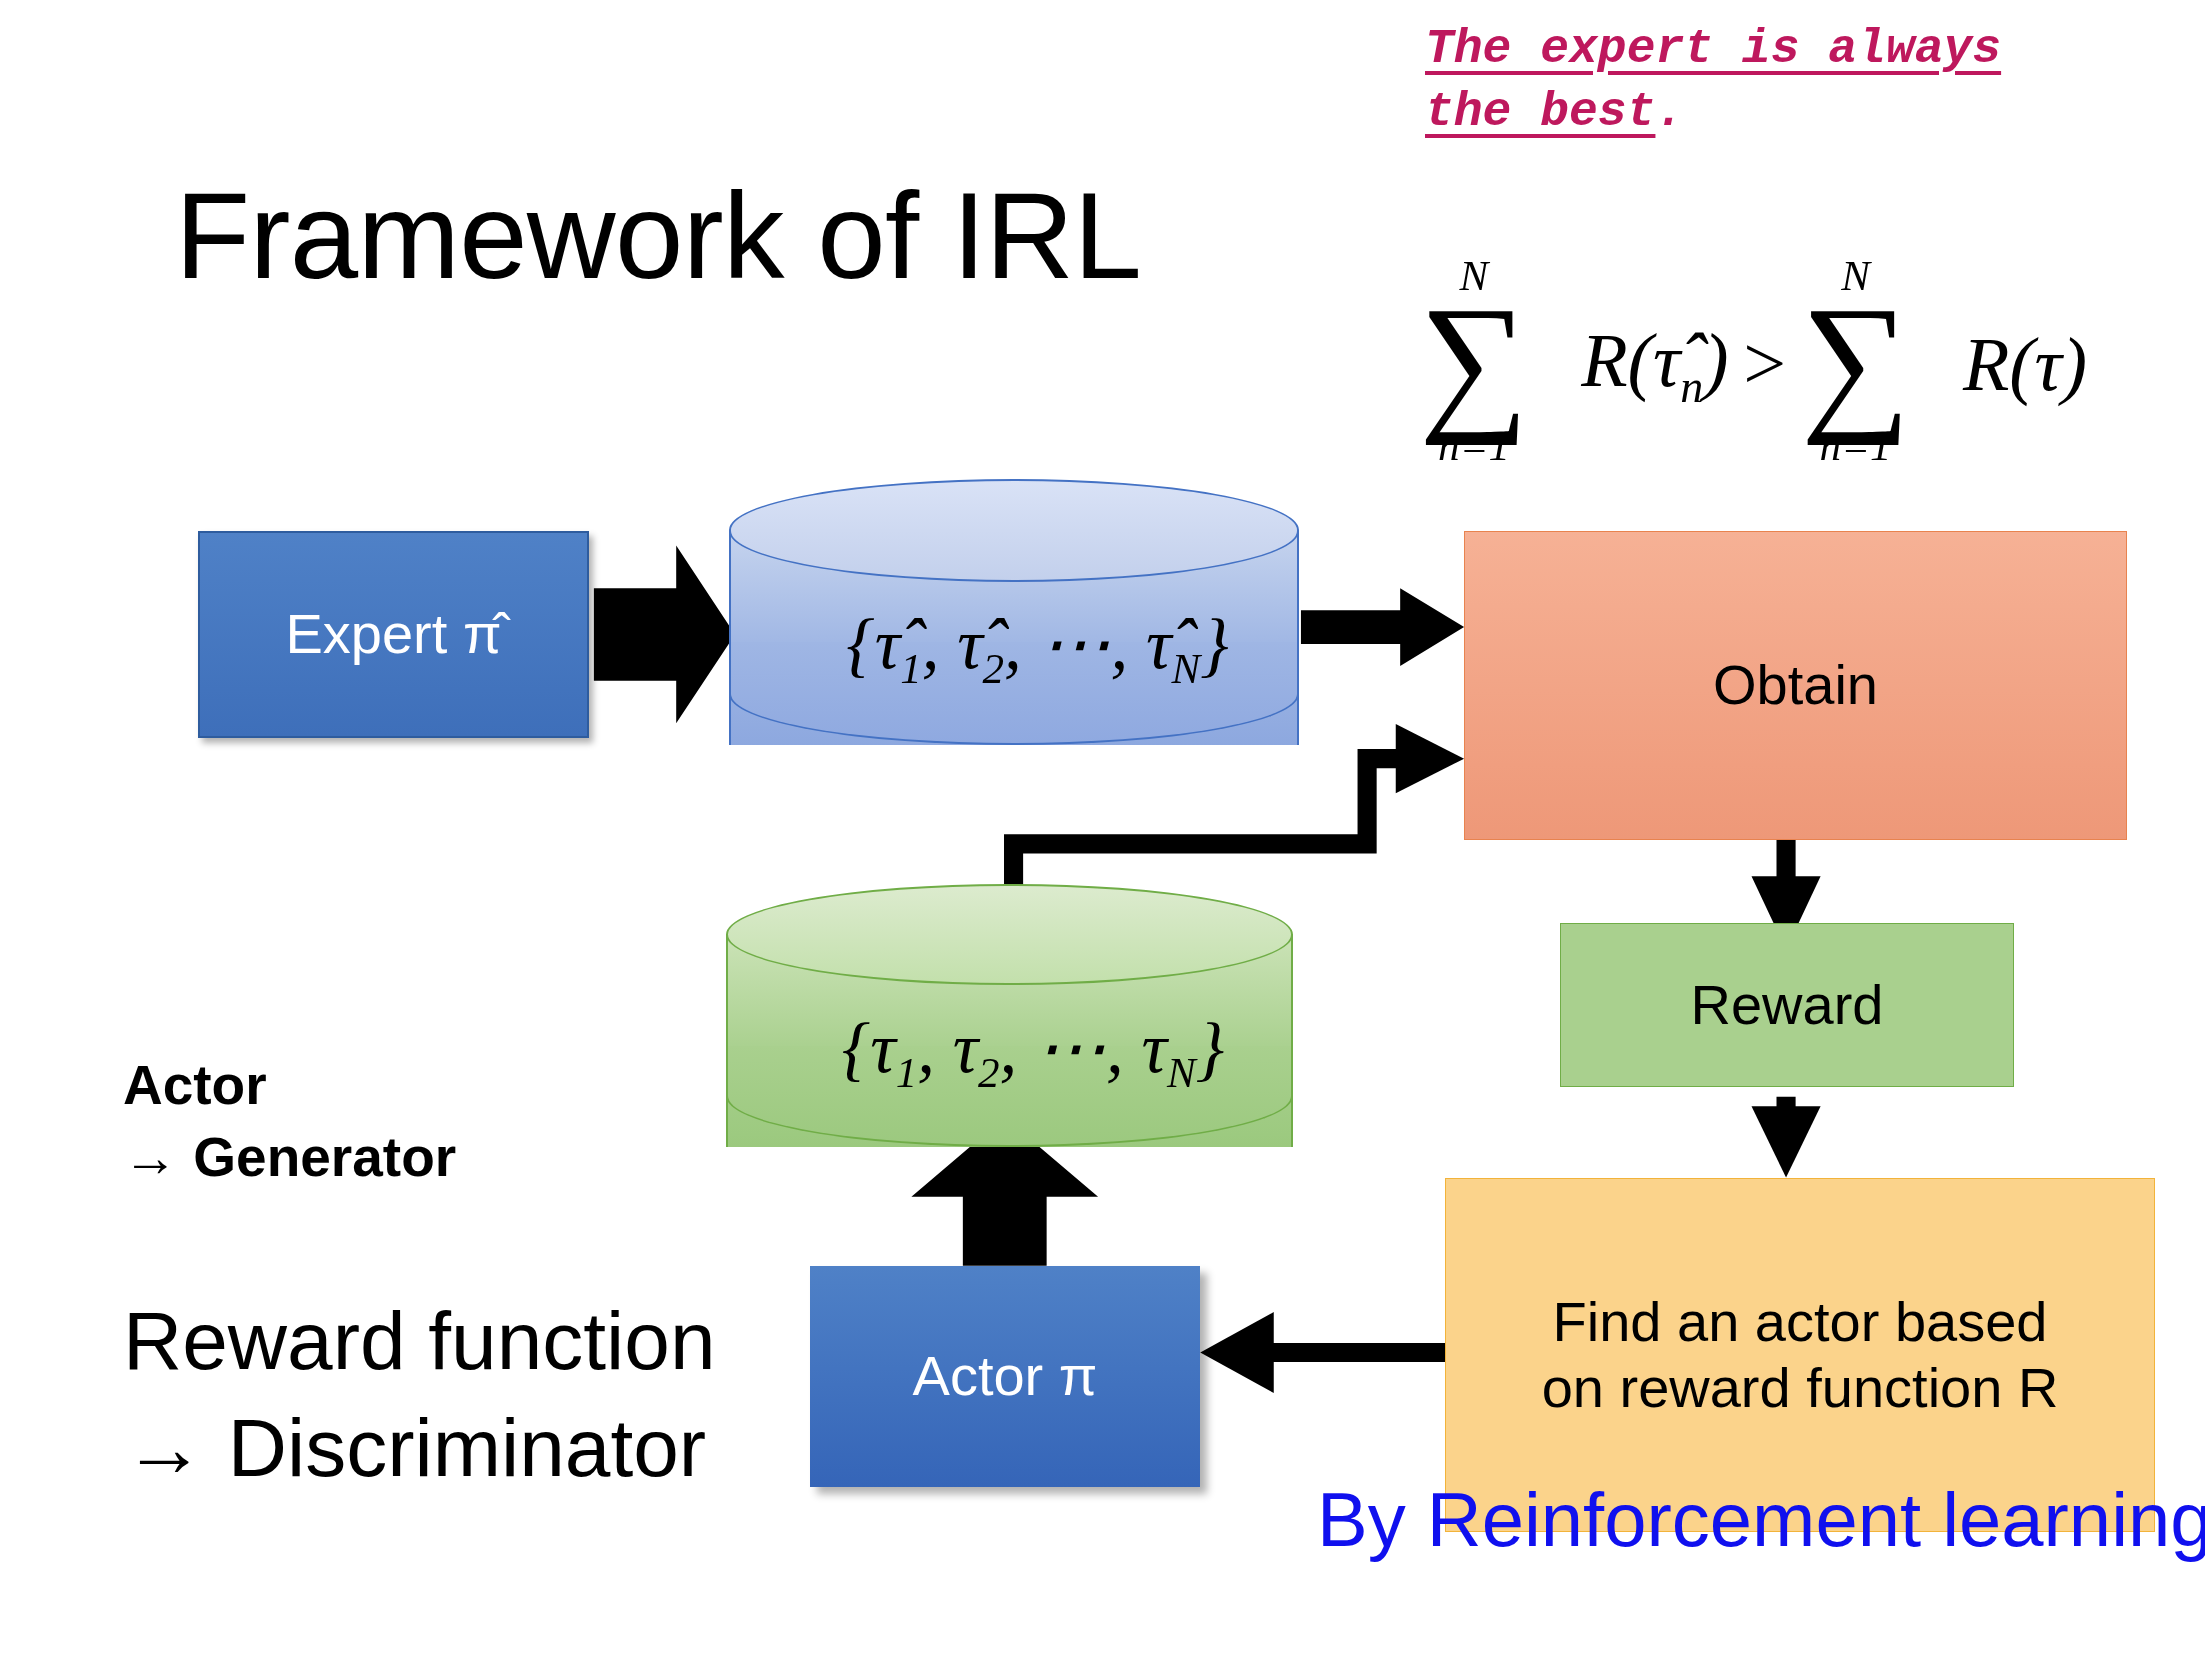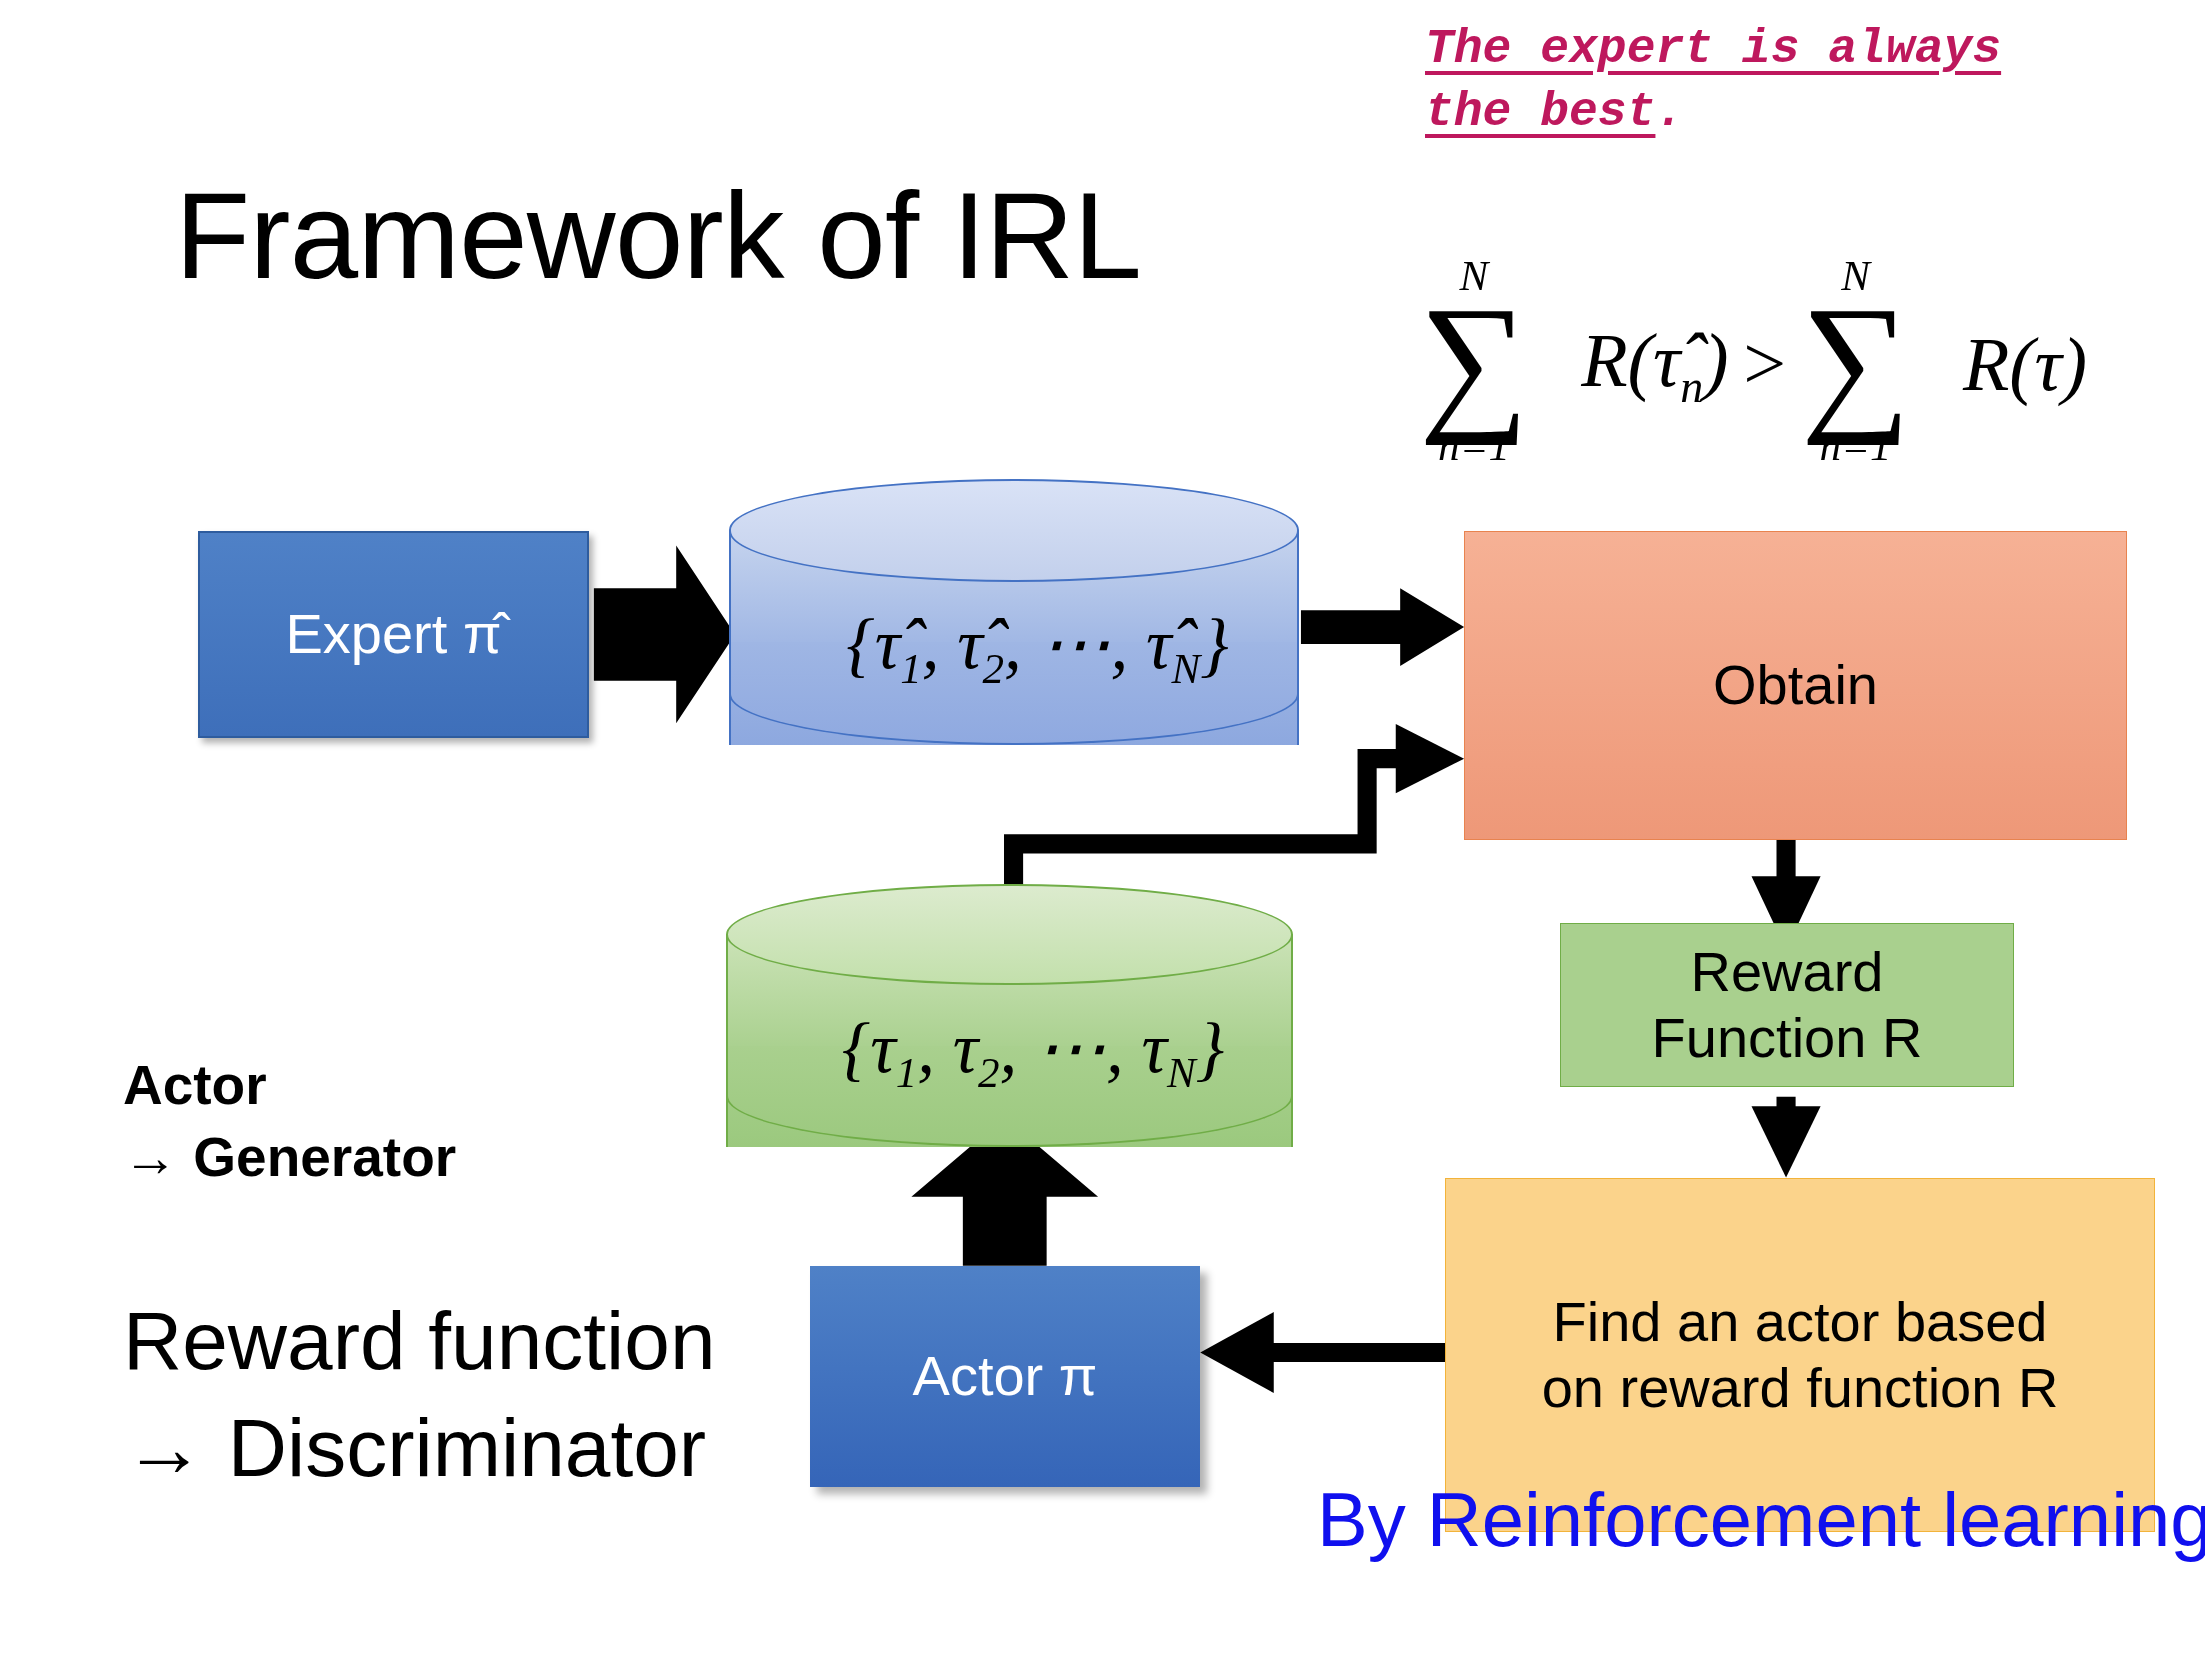--- a/index.html
+++ b/index.html
@@ -249,21 +249,20 @@
 
   <div class="abs box" id="obtainBox">
     <span>
       <span>Obtain</span><br>
     </span>
   </div>
 
   <div class="abs box" id="rewardBox">
     <span>
       <span>Reward</span><br>
-      <span>Function R</span>
     </span>
   </div>
 
   <div class="abs box" id="findBox">
     <span>
       <span>Find an actor based</span><br>
       <span>on reward function R</span>
     </span>
   </div>
 

